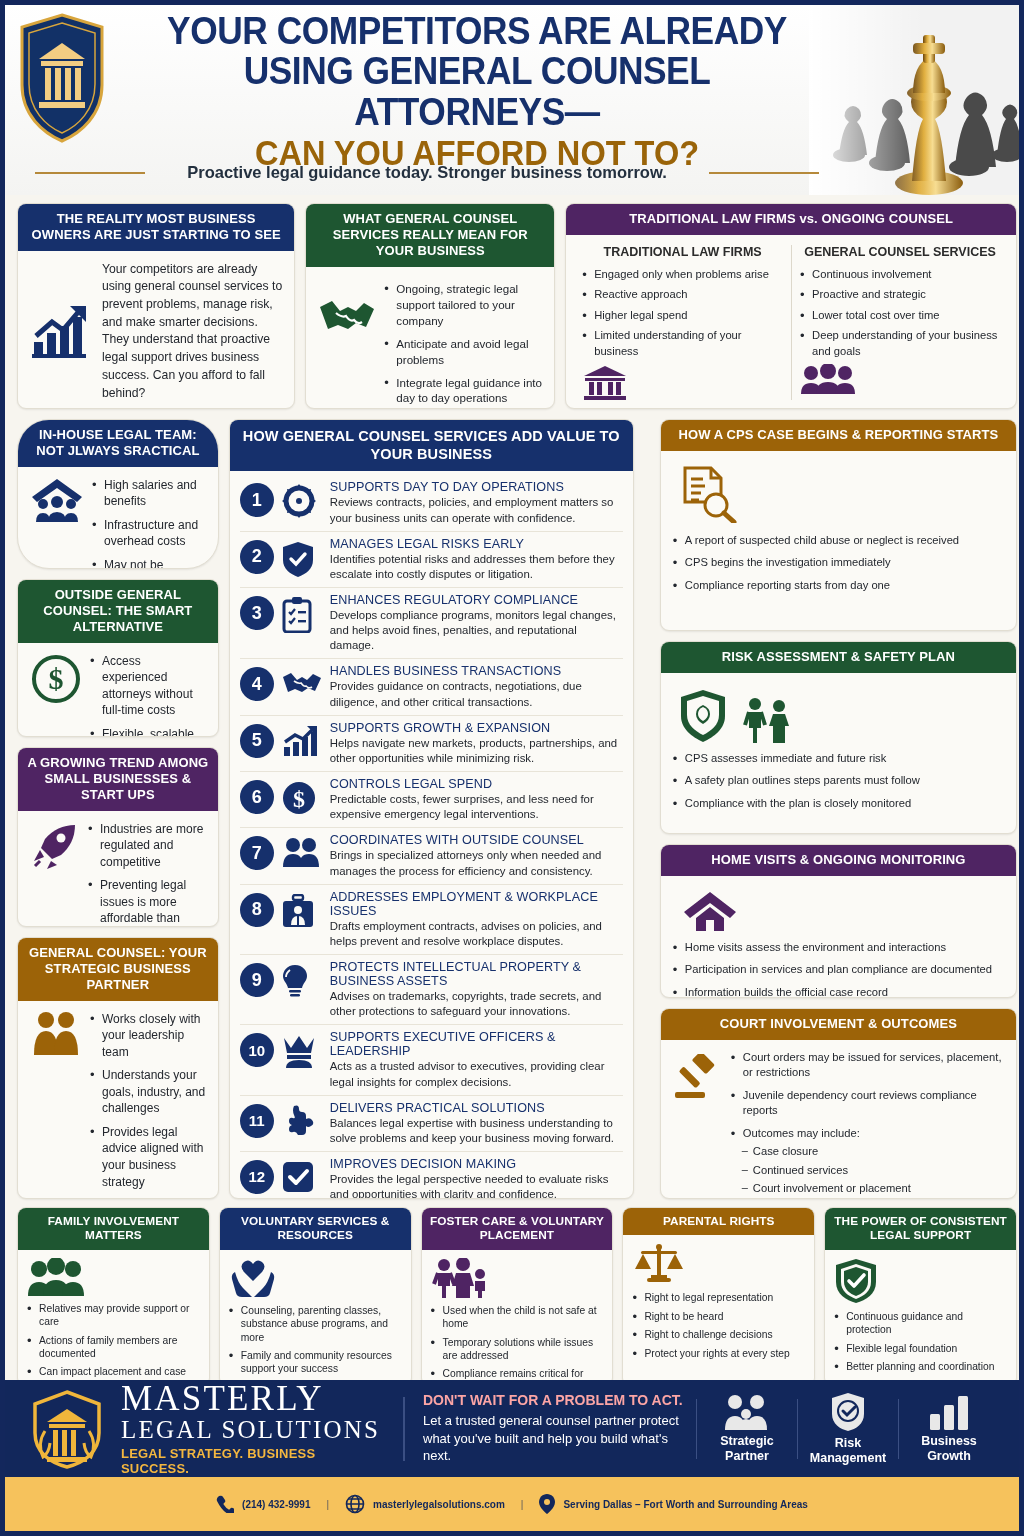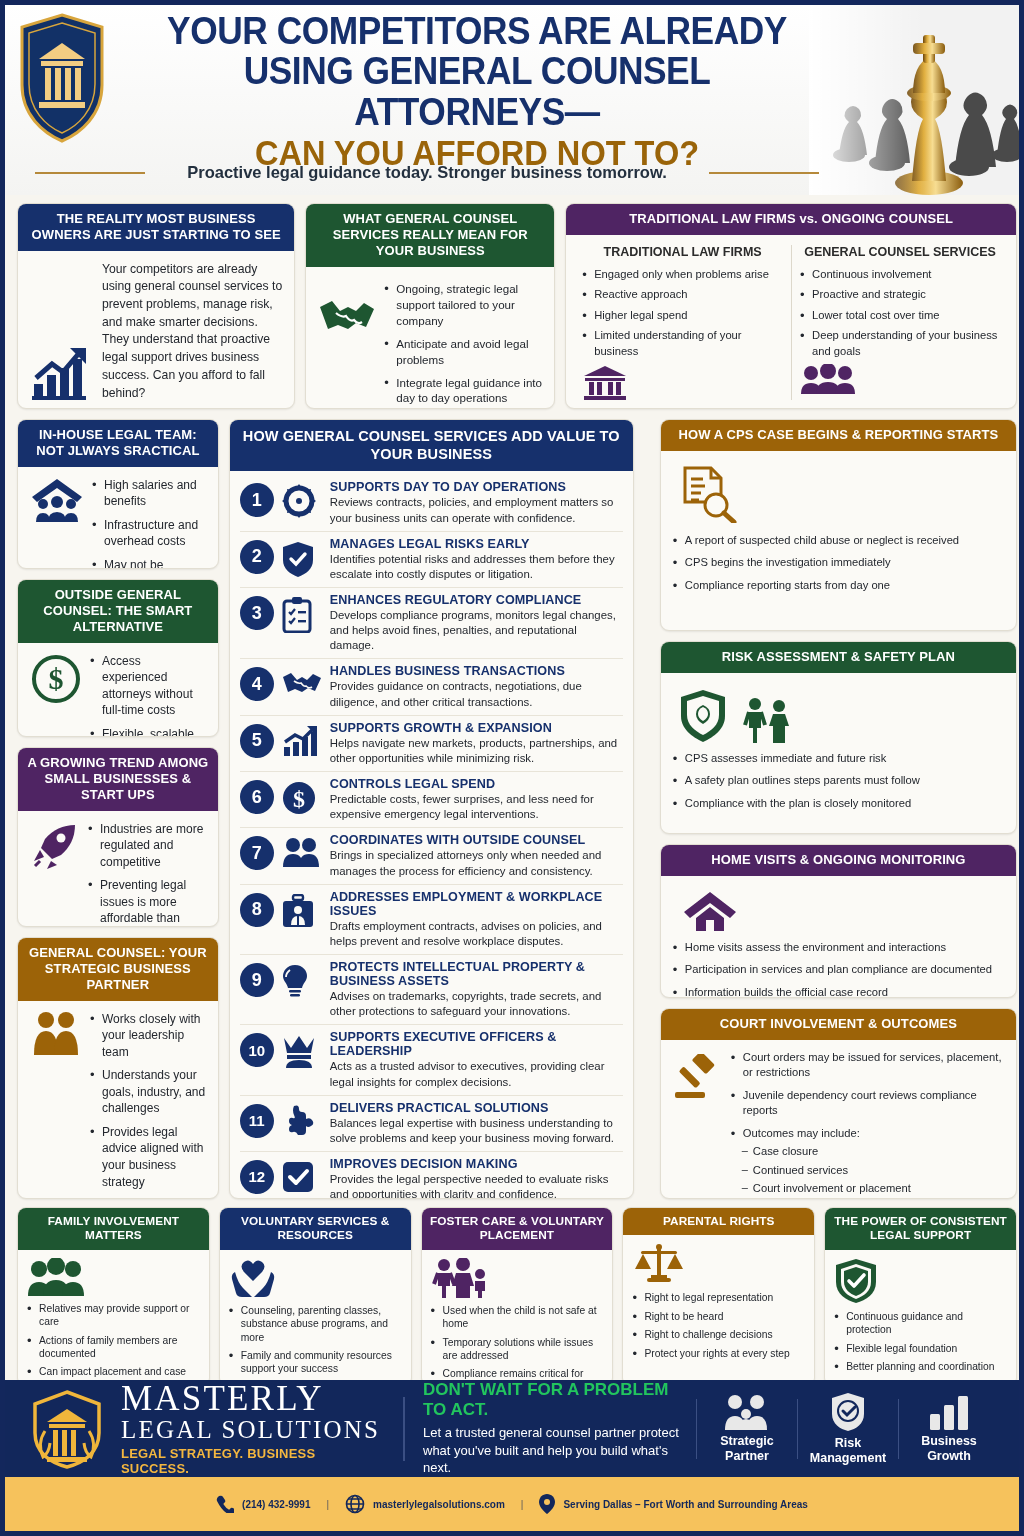--- a/index.html
+++ b/index.html
@@ -109,21 +109,21 @@
 
   
   .toprow {
     position: absolute; left: 12px; top: 198px;
     width: 1000px; height: 206px;
     display: flex; gap: 10px;
   }
   .tr1 { width: 312px; }
   .tr2 { width: 280px; }
   .tr3 { flex: 1 1 auto; justify-content: space-between; }
-  .tr1 .card-body { display: flex; gap: 10px; align-items: flex-end; }
+  .tr1 .card-body { display: flex; gap: 10px; align-items: center; }
   .tr1 .para { font-size: 12.2px; line-height: 1.45; color: #23272e; }
   .tr2 .card-body { display: flex; gap: 8px; align-items: flex-start; padding-top: 14px; }
   .vs-cols { display: flex; gap: 0; }
   .vs-col { flex: 1 1 50%; padding: 0 8px; }
   .vs-col + .vs-col { border-left: 1px solid #ddd8cb; }
   .vs-title {
     text-align: center; font-weight: bold; font-size: 12.5px;
     color: #2b2b2b; margin-bottom: 8px;
     font-family: "Liberation Sans Narrow","Liberation Sans",sans-serif;
   }
@@ -160,21 +160,21 @@
     background: #16306c; color: #fff;
     font-weight: bold; font-size: 18px;
     display: flex; align-items: center; justify-content: center;
     font-family: "Liberation Sans Narrow","Liberation Sans",sans-serif;
     margin-top: 3px;
   }
   .badge.two { font-size: 15px; }
   .nicon { flex: 0 0 auto; width: 40px; text-align: center; margin-top: 4px; }
   .ntext { flex: 1 1 auto; }
   .ntitle {
-    font-weight: bold; font-size: 12.6px; color: #16306c;
+    font-weight: normal; font-size: 12.6px; color: #16306c;
     letter-spacing: .1px; margin-bottom: 1px;
     font-family: "Liberation Sans Narrow","Liberation Sans",sans-serif;
   }
   .ndesc { font-size: 11.4px; line-height: 1.33; color: #23272e; }
 
   
   .botrow {
     position: absolute; left: 12px; top: 1202px;
     width: 1000px; height: 180px;
     display: flex; gap: 9px;
@@ -206,21 +206,21 @@
     font-size: 25px; letter-spacing: 2.2px; line-height: 1.15;
   }
   .brand-l3 {
     color: #f4b73f; font-weight: bold; font-size: 13px;
     letter-spacing: .2px; margin-top: 2px;
     font-family: "Liberation Sans Narrow","Liberation Sans",sans-serif;
   }
   .foot-div { width: 2px; height: 64px; background: #3b4f83; margin: 0 18px; }
   .cta { width: 260px; }
   .cta-h {
-    color: #22c55e; font-weight: bold; font-size: 17px; margin-bottom: 4px;
+    color: #fca5a5; font-weight: bold; font-size: 14px; margin-bottom: 4px;
     font-family: "Liberation Sans Narrow","Liberation Sans",sans-serif;
   }
   .cta-p { color: #fff; font-size: 13px; line-height: 1.35; }
   .pillars { display: flex; align-items: center; margin-left: auto; }
   .pillar { width: 100px; text-align: center; color: #fff; }
   .pillar-l { font-size: 12.5px; font-weight: bold; line-height: 1.2; margin-top: 4px; }
   .pdiv { width: 1px; height: 60px; background: #3b4f83; }
   .foot-bar {
     background: #f6c25c; height: 54px;
     display: flex; align-items: center; justify-content: center;
@@ -382,21 +382,21 @@
           </div>
         </div>
       </div>
     </div>
   </div>
 
   <div class="midrow">
 
     <div class="colL">
 
-      <div class="card" style="flex:0 0 150px;">
+      <div class="card" style="flex:0 0 150px;border-radius:32px;">
         <div class="card-head navy">IN-HOUSE LEGAL TEAM: NOT JLWAYS SRACTICAL</div>
         <div class="card-body">
           <div style="flex:0 0 auto;">
             <svg width="54" height="48" viewBox="0 0 54 48" fill="#16306c">
               <path d="M27 2 L52 20 L47 25 L27 11 L7 25 L2 20 Z"></path>
               <circle cx="13" cy="27" r="5"></circle>
                 <path d="M6 45 q0-9 7-9 q7 0 7 9 z"></path>
               <circle cx="27" cy="25" r="6"></circle>
                 <path d="M18 45 q0-10 9-10 q9 0 9 10 z"></path>
               <circle cx="41" cy="27" r="5"></circle>

